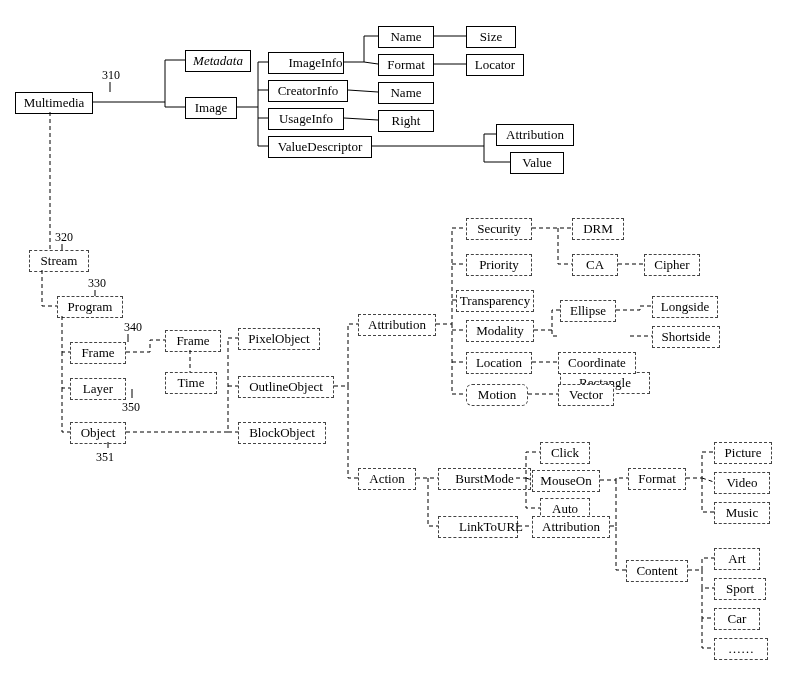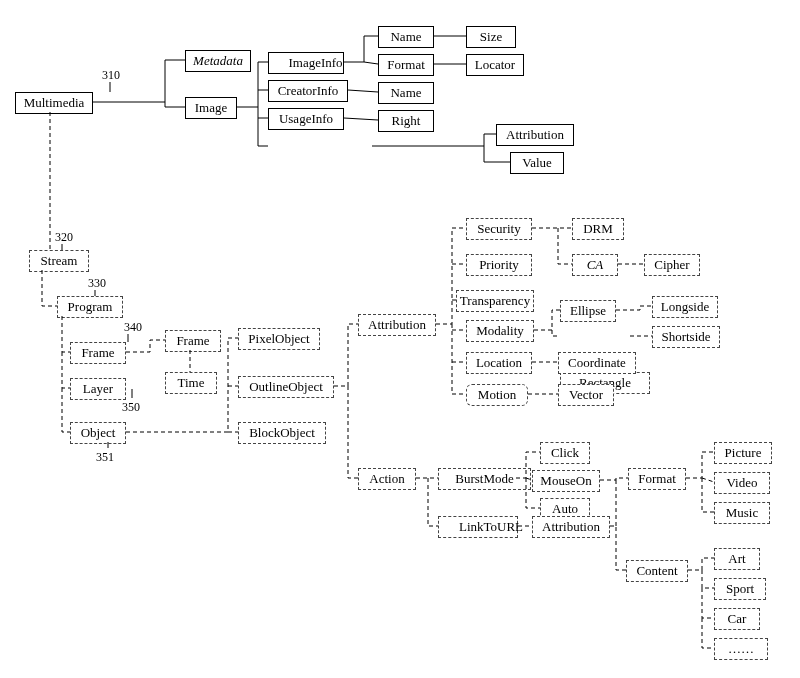--- a/index.html
+++ b/index.html
@@ -68,20 +68,23 @@
 
   <div class="box" style="left:268px; top:52px; width:76px;padding-left:25px;">
       <span>ImageInfo</span>
     </div>
   <div class="box" style="left:268px; top:80px; width:80px;">
       <span>CreatorInfo</span>
     </div>
   <div class="box" style="left:268px; top:108px; width:76px;">
       <span>UsageInfo</span>
     </div>
+  <div class="box" style="left:268px; top:136px; width:104px;">
+      <span>ValueDescriptor</span>
+    </div>
 
   <div class="box" style="left:378px; top:26px; width:56px;">
       <span>Name</span>
     </div>
   <div class="box" style="left:378px; top:54px; width:56px;">
       <span>Format</span>
     </div>
   <div class="box" style="left:378px; top:82px; width:56px;">
       <span>Name</span>
     </div>
@@ -157,21 +160,21 @@
   <div class="box dashed" style="left:466px; top:352px; width:66px;">
       <span>Location</span>
     </div>
   <div class="box dashed" style="left:466px; top:384px; width:62px;border-radius:6px;">
       <span>Motion</span>
     </div>
 
   <div class="box dashed" style="left:572px; top:218px; width:52px;">
       <span>DRM</span>
     </div>
-  <div class="box dashed" style="left:572px; top:254px; width:46px;font-style:italic;">
+  <div class="box dashed" style="left:572px; top:254px; width:46px;">
       <span>CA</span>
     </div>
   <div class="box dashed" style="left:644px; top:254px; width:56px;">
       <span>Cipher</span>
     </div>
 
   <div class="box dashed" style="left:560px; top:300px; width:56px;">
       <span>Ellipse</span>
     </div>
   <div class="box dashed" style="left:560px; top:326px; width:90px;margin-top:46px;">

